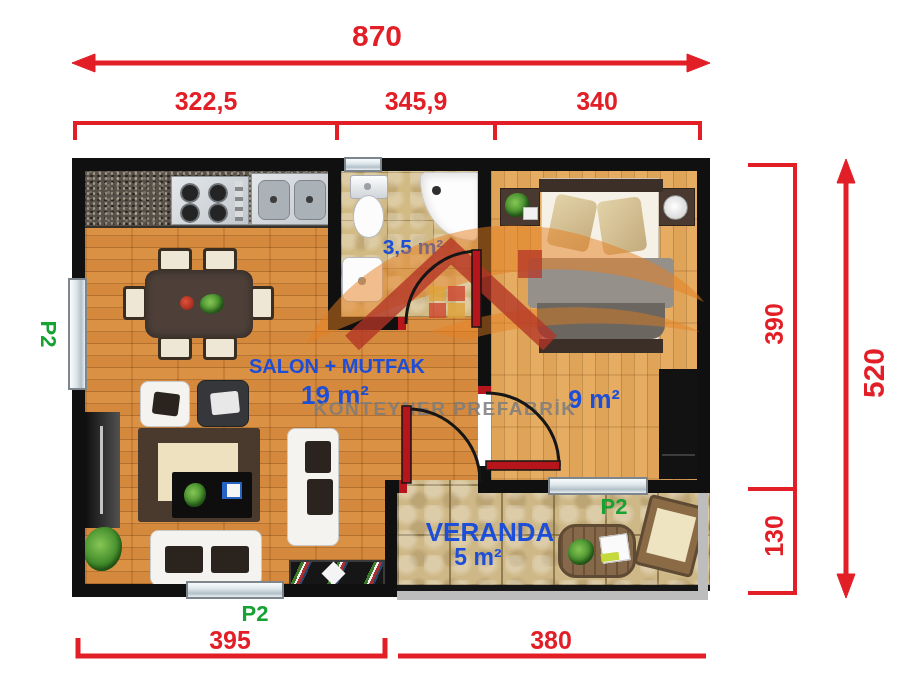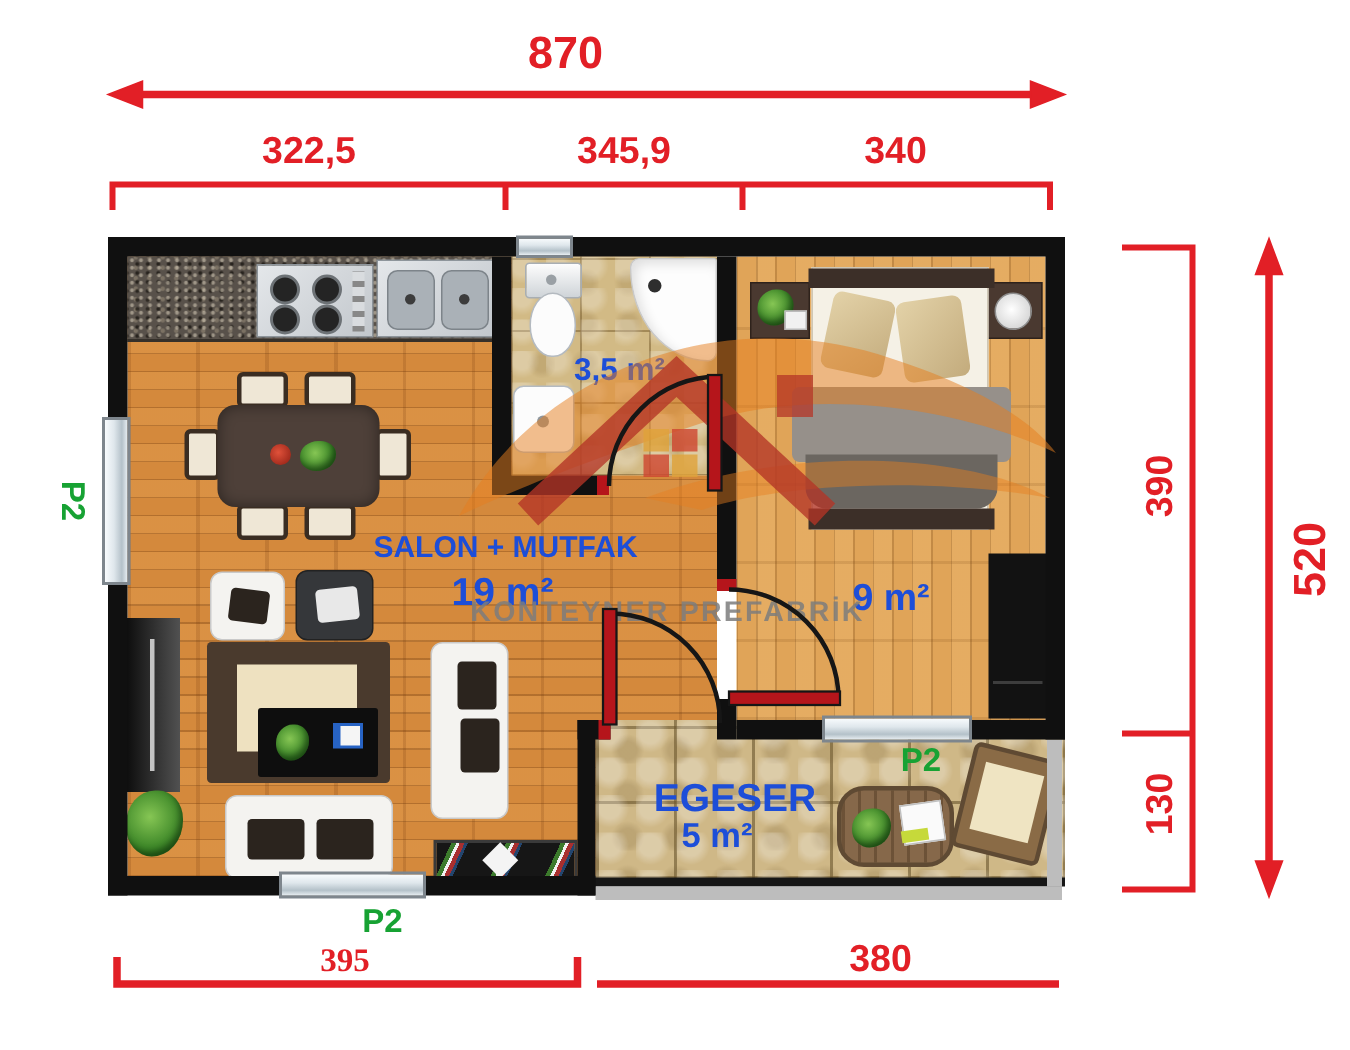--- a/index.html
+++ b/index.html
@@ -199,21 +199,21 @@
       <rect x="429" y="303" width="17" height="15" fill="#cf4630"></rect>
       <rect x="448" y="303" width="17" height="15" fill="#e0a33a"></rect>
     </g>
   </svg>
   <div class="abs" style="left:445px;top:409px;transform:translate(-50%,-50%);z-index:22;font-size:19px;letter-spacing:1.5px;color:rgba(125,125,125,.85);white-space:nowrap;">KONTEYNER PREFABRİK</div>
 
   <div class="lbl" style="left:337px;top:366px;font-size:20px;">SALON + MUTFAK</div>
   <div class="lbl" style="left:335px;top:395px;font-size:26px;">19 m²</div>
   <div class="lbl" style="left:413px;top:247px;font-size:21px;">3,5 m²</div>
   <div class="lbl" style="left:594px;top:399px;font-size:25px;">9 m²</div>
-  <div class="lbl" style="left:490px;top:532px;font-size:26px;">EGESER</div>
+  <div class="lbl" style="left:490px;top:532px;font-size:26px;">VERANDA</div>
   <div class="lbl" style="left:478px;top:557px;font-size:23px;">5 m²</div>
 
   <div class="p2v" style="left:48px;top:334px;">P2</div>
   <div class="p2" style="left:255px;top:614px;">P2</div>
   <div class="p2" style="left:614px;top:507px;">P2</div>
 
   <svg class="abs" width="900" height="700" style="left:0;top:0;z-index:30;pointer-events:none;">
     <path d="M406,324 A73,73 0 0 1 479,251" fill="none" stroke="#161616" stroke-width="3"></path>
     <rect x="472" y="250" width="9" height="77" fill="#b5151b" stroke="#161616" stroke-width="1.5"></rect>
     <path d="M407,409 A73,73 0 0 1 480,482" fill="none" stroke="#161616" stroke-width="3"></path>
@@ -240,16 +240,16 @@
     </g>
   </svg>
 
   <div class="dim" style="left:377px;top:36px;font-size:30px;">870</div>
   <div class="dim" style="left:206px;top:101px;font-size:25px;">322,5</div>
   <div class="dim" style="left:416px;top:101px;font-size:25px;">345,9</div>
   <div class="dim" style="left:597px;top:101px;font-size:25px;">340</div>
   <div class="dimv" style="left:774px;top:324px;font-size:25px;">390</div>
   <div class="dimv" style="left:774px;top:536px;font-size:25px;">130</div>
   <div class="dimv" style="left:874px;top:373px;font-size:30px;">520</div>
-  <div class="dim" style="left:230px;top:640px;font-size:22px;font-family:Liberation Serif, serif;">395</div>
-  <div class="dim" style="left:551px;top:640px;font-size:25px;margin-left:36px;">380</div>
+  <div class="dim" style="left:230px;top:640px;font-size:25px;">395</div>
+  <div class="dim" style="left:551px;top:640px;font-size:25px;">380</div>
 
 </div>
 
 </body></html>

